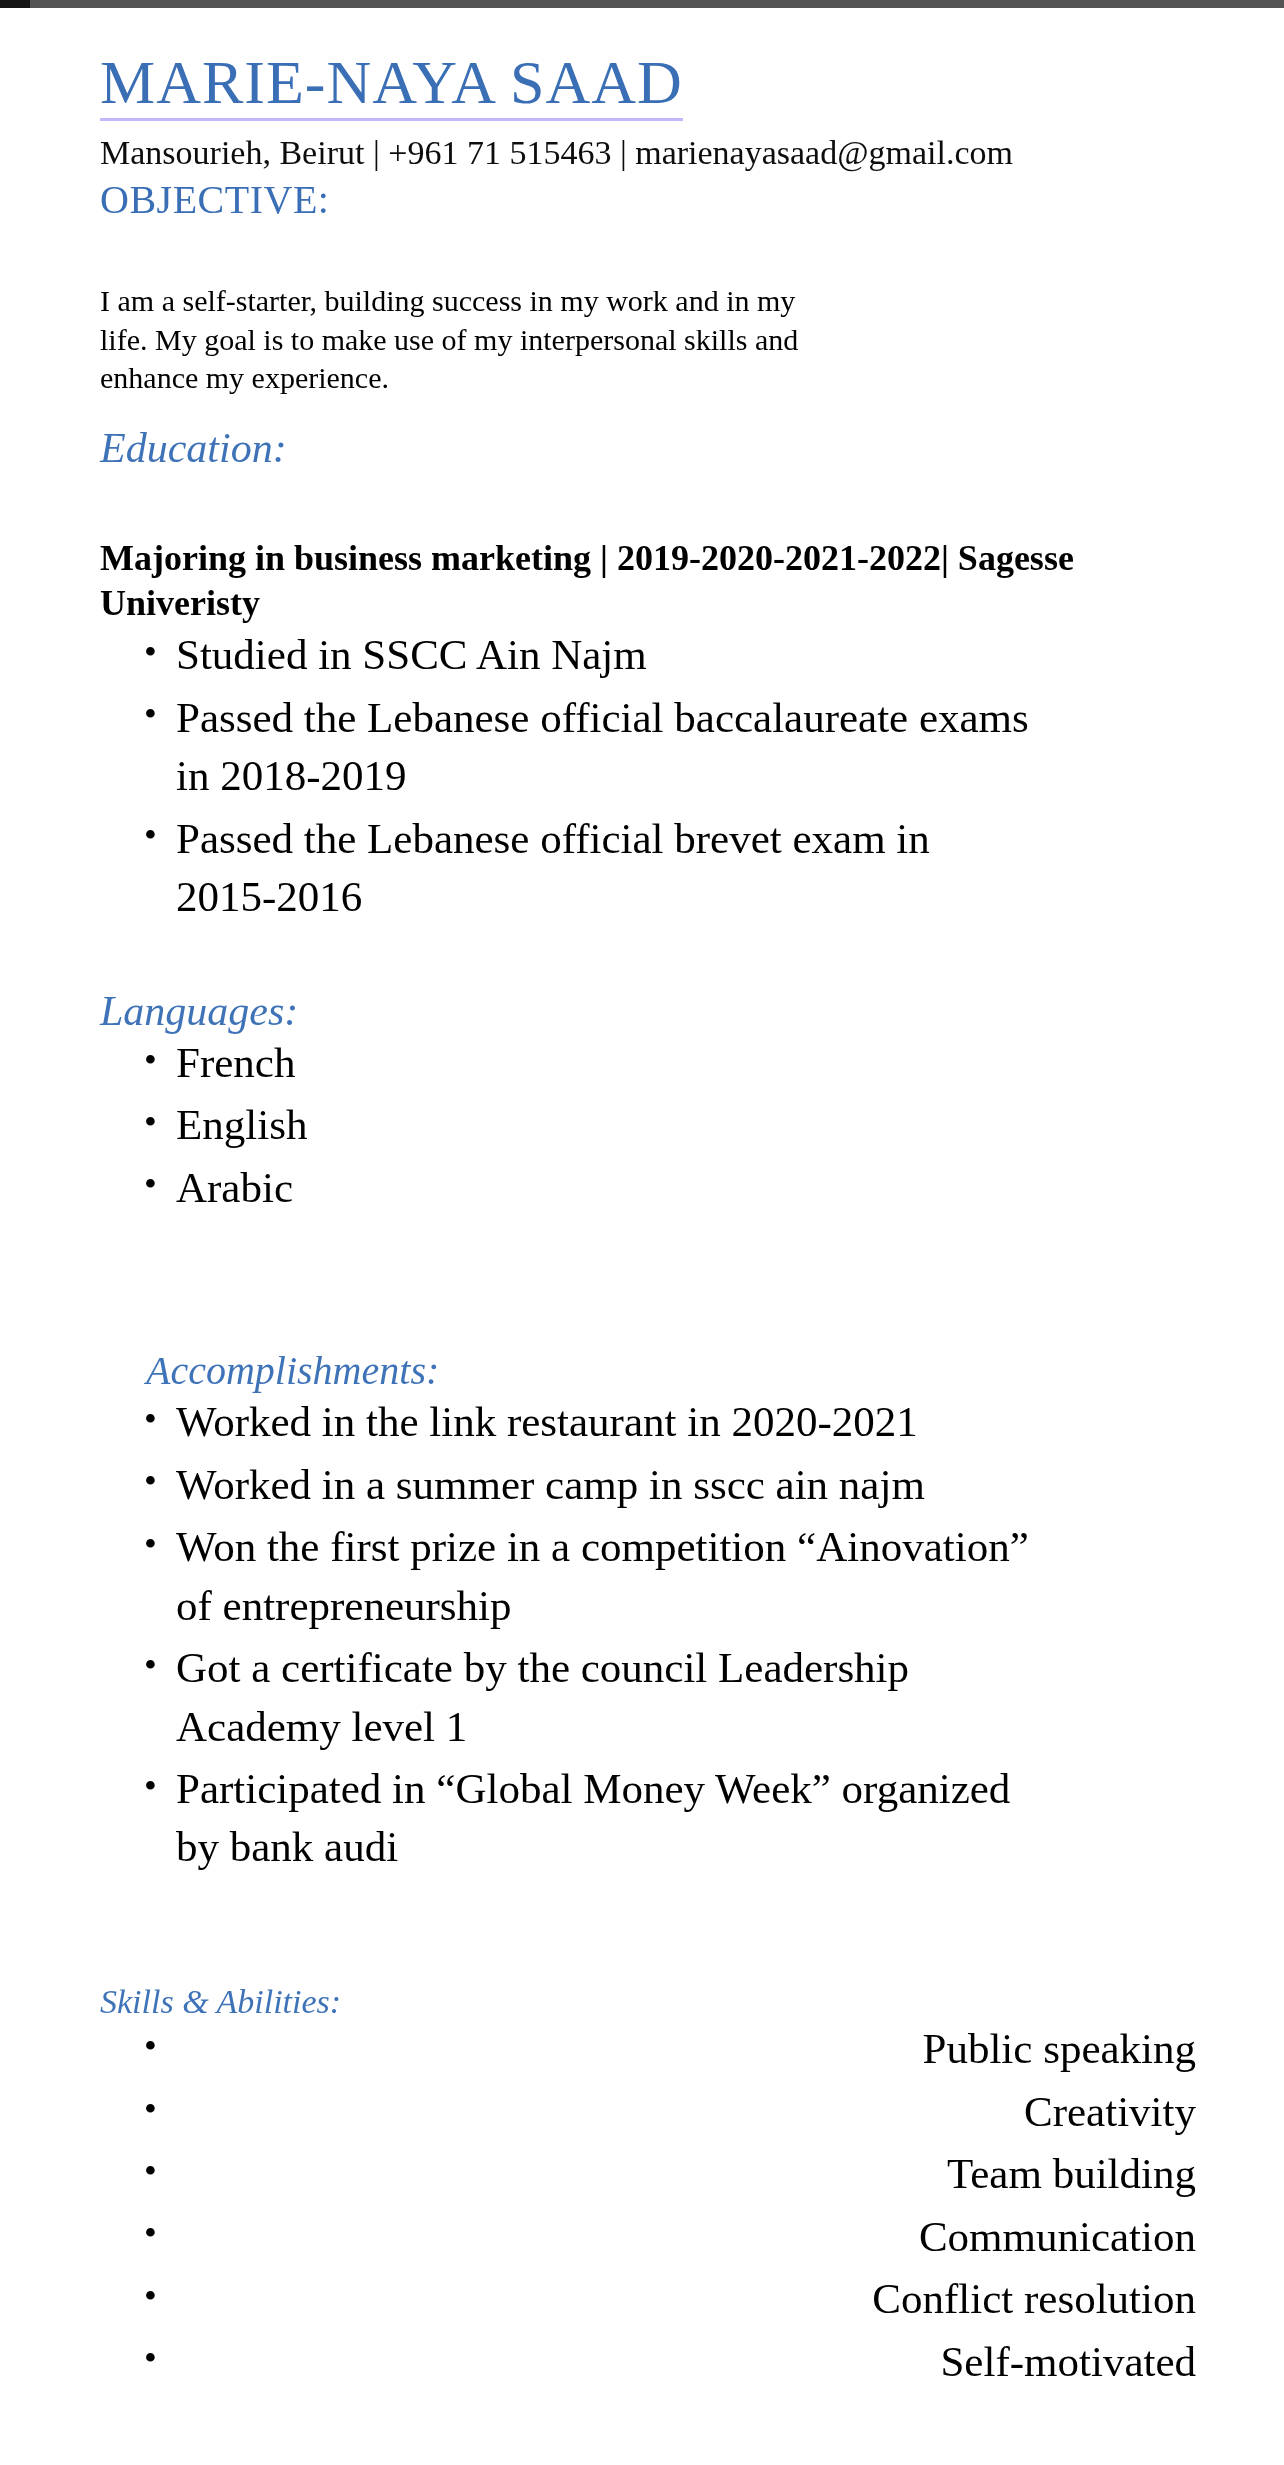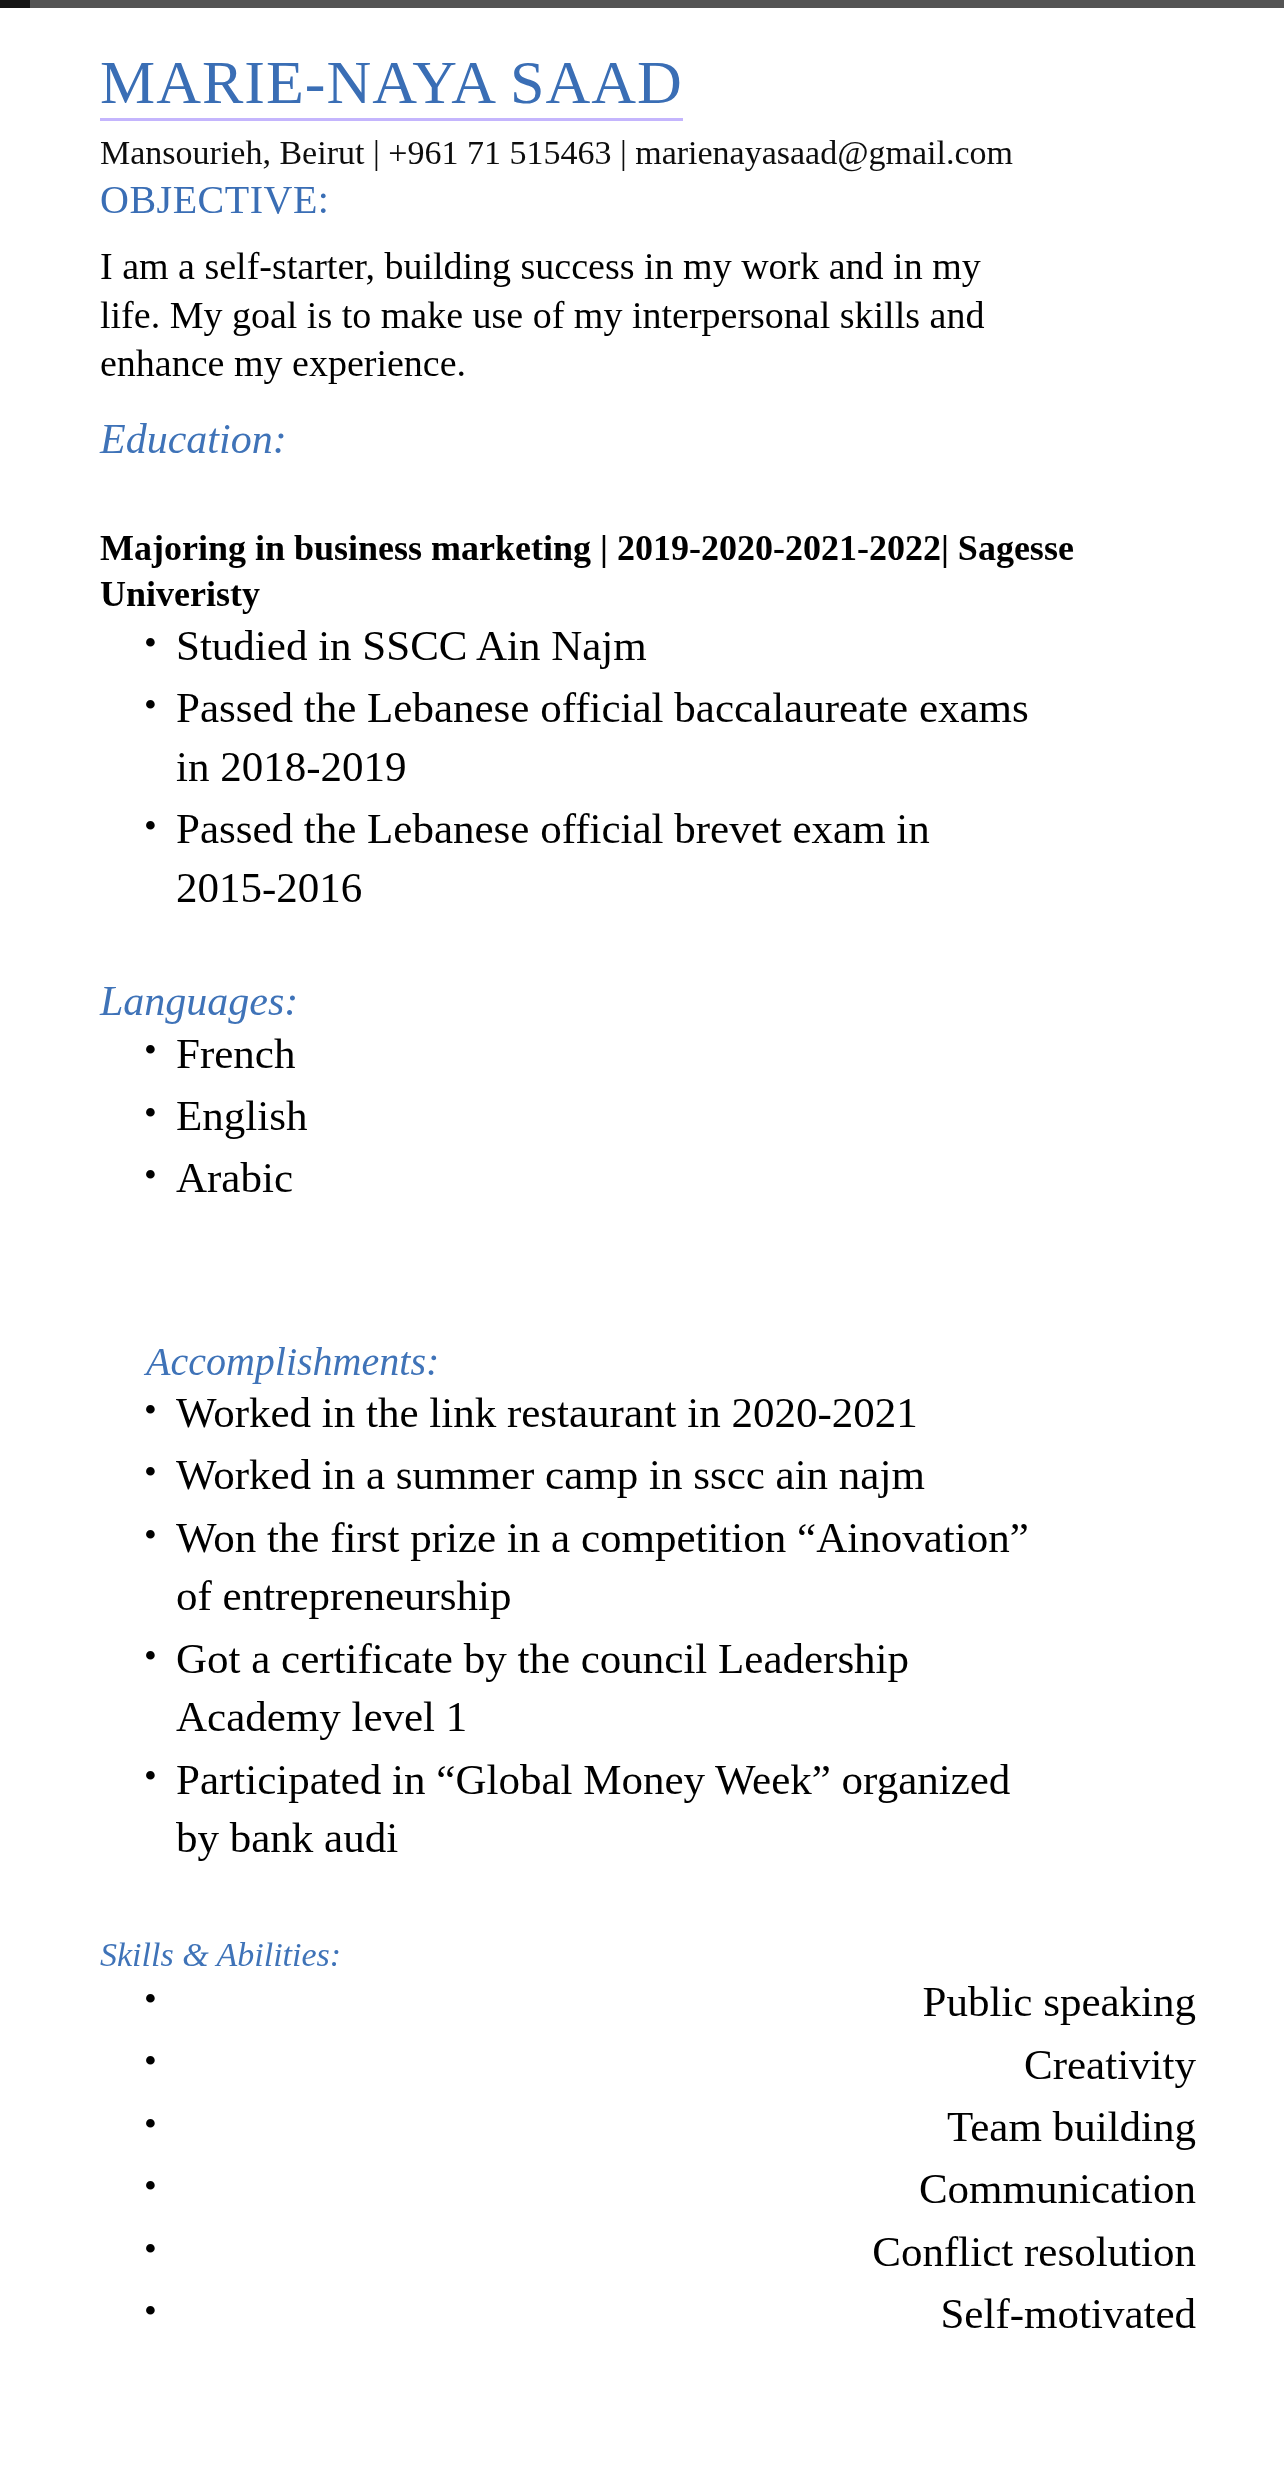--- a/index.html
+++ b/index.html
@@ -48,36 +48,36 @@
     color: #0d0d0d;
   }
   .objective-heading {
     font-size: 40px;
     line-height: 1.1;
     margin-top: 6px;
     color: #3a6eb5;
     letter-spacing: 0.5px;
   }
   .objective-text {
-    font-size: 38px;
+    font-size: 30px;
     line-height: 1.28;
-    margin-top: 20px;
+    margin-top: 60px;
     white-space: pre-line;
     font-family: Liberation Serif, serif;
   }
   .section-heading {
     font-style: italic;
     color: #3f73b8;
     font-size: 42px;
     line-height: 1.1;
   }
   .heading-education   { margin-top: 28px; }
   .heading-languages   { margin-top: 61px; }
   .heading-accomplishments { margin-top: 132px; font-size: 40px; margin-left: 46px; }
-  .heading-skills      { margin-top: 68px; font-size: 34px; }
+  .heading-skills      { margin-top: 106px; font-size: 34px; }
   .degree-line {
     font-weight: bold;
     font-size: 36px;
     line-height: 1.26;
     margin-top: 64px;
     white-space: pre-line;
   }
   ul.bullet-list {
     list-style: none;
     margin: 0;

